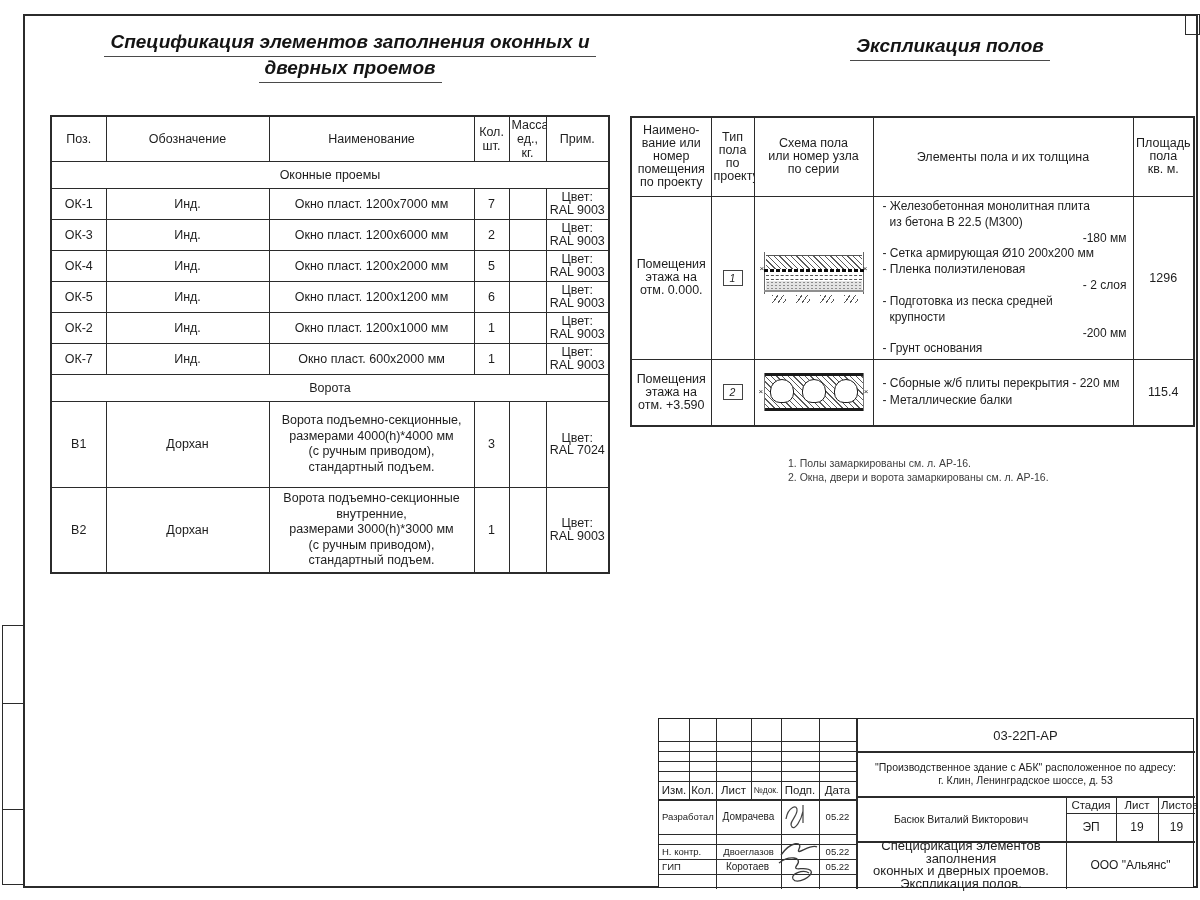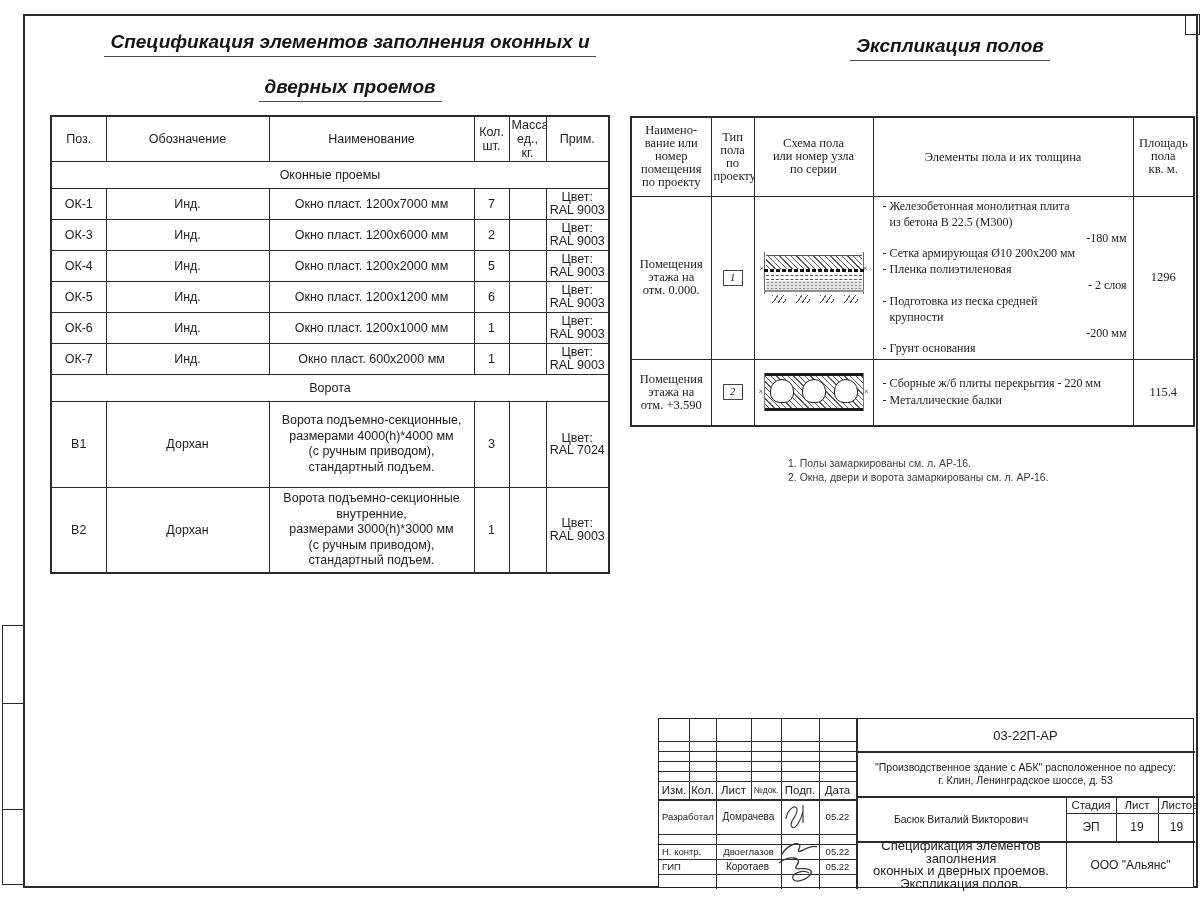--- a/index.html
+++ b/index.html
@@ -71,21 +71,21 @@
 <body>
 
 <div class="abs frame"></div>
 <div class="abs edgebox" style="top:625px;height:79px;"></div>
 <div class="abs edgebox" style="top:702.5px;height:108px;"></div>
 <div class="abs edgebox" style="top:809px;height:76px;"></div>
 <div class="abs cornerbox"></div>
 
 <div class="abs title" style="left:85px;top:31px;width:530px;">
   <span class="ul">Спецификация элементов заполнения оконных и</span><br>
-  <span class="ul" style="margin-top:19px;">дверных проемов</span>
+  <span class="ul" style="margin-top:0;">дверных проемов</span>
 </div>
 <div class="abs title" style="left:830px;top:35px;width:240px;">
   <span class="ul">Экспликация полов</span>
 </div>
 
 <table class="abs dt" style="left:50px;top:115px;width:558px;">
   <colgroup>
       <col style="width:55px">
       <col style="width:163px">
       <col style="width:205px">
@@ -137,21 +137,21 @@
   <tr style="height:31px;">
     <td>ОК-5</td>
     <td>Инд.</td>
     <td>Окно пласт. 1200х1200 мм</td>
     <td>6</td>
     <td></td>
     <td class="note-cell pre">Цвет:
 RAL 9003</td>
   </tr>
   <tr style="height:31px;">
-    <td>ОК-6</td>
+    <td>ОК-2</td>
     <td>Инд.</td>
     <td>Окно пласт. 1200х1000 мм</td>
     <td>1</td>
     <td></td>
     <td class="note-cell pre">Цвет:
 RAL 9003</td>
   </tr>
   <tr style="height:31px;">
     <td>ОК-7</td>
     <td>Инд.</td>
@@ -185,21 +185,21 @@
 (с ручным приводом),
 стандартный подъем.</td>
     <td>1</td>
     <td></td>
     <td class="note-cell pre">Цвет:
 RAL 9003</td>
   </tr>
 </tbody>
   </table>
 
-<table class="abs dt" style="left:630px;top:116px;width:563px;font-family:Liberation Serif, serif;">
+<table class="abs dt" style="left:630px;top:116px;width:563px;">
   <colgroup>
       <col style="width:80px">
       <col style="width:43px">
       <col style="width:119px">
       <col style="width:260px">
       <col style="width:61px">
     </colgroup>
   <tbody>
       <tr style="height:79px;">
     <td class="fhdr pre">Наимено-

